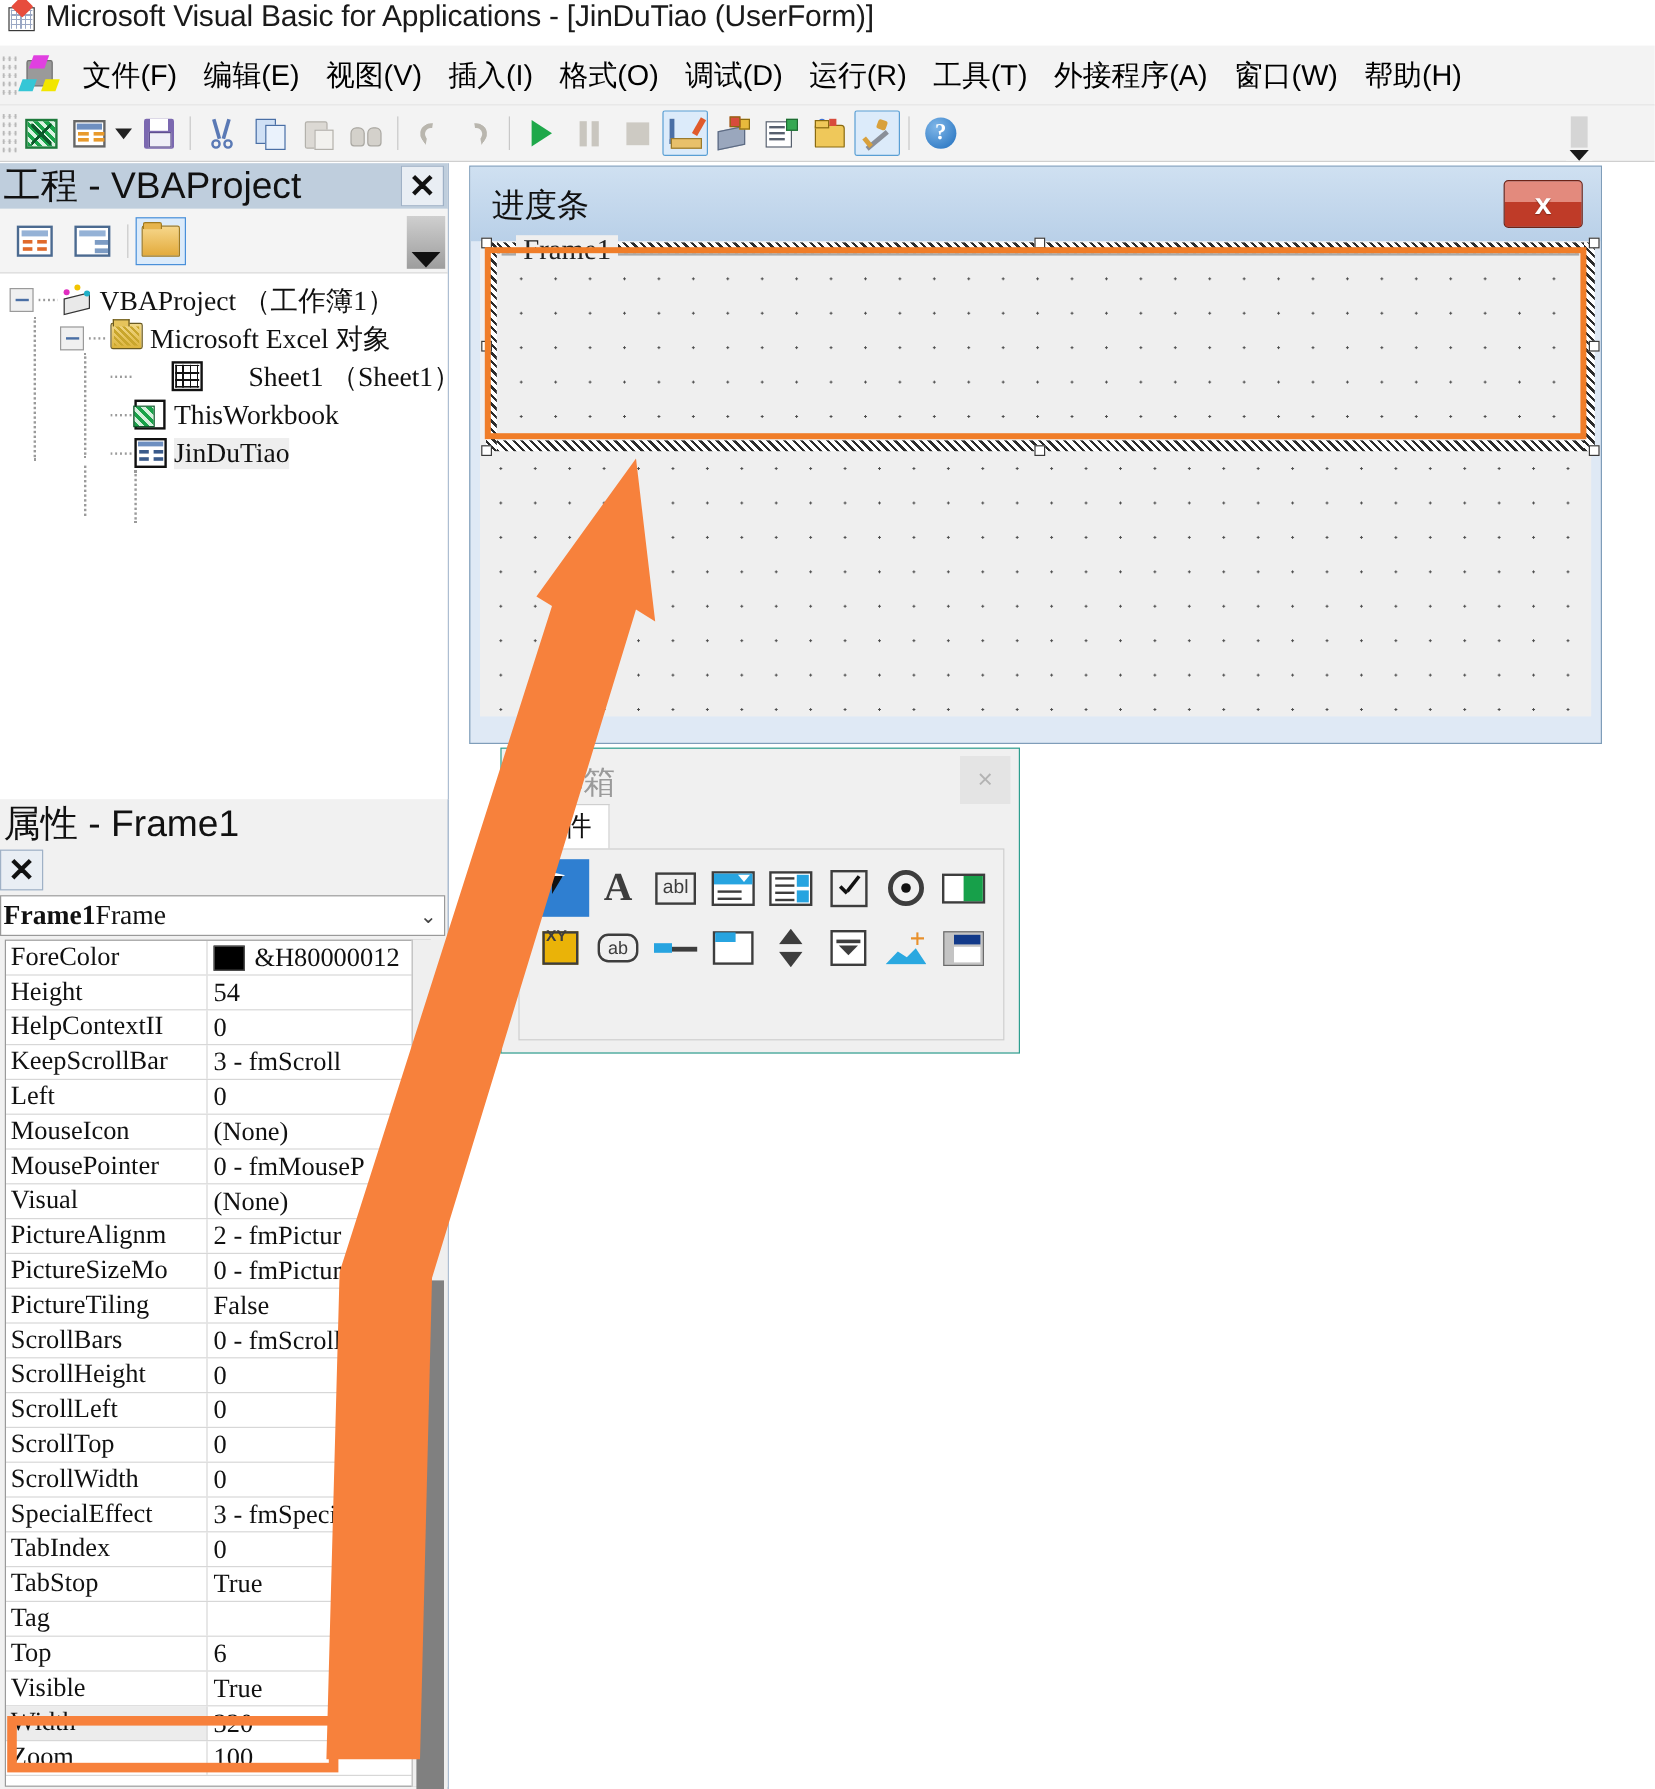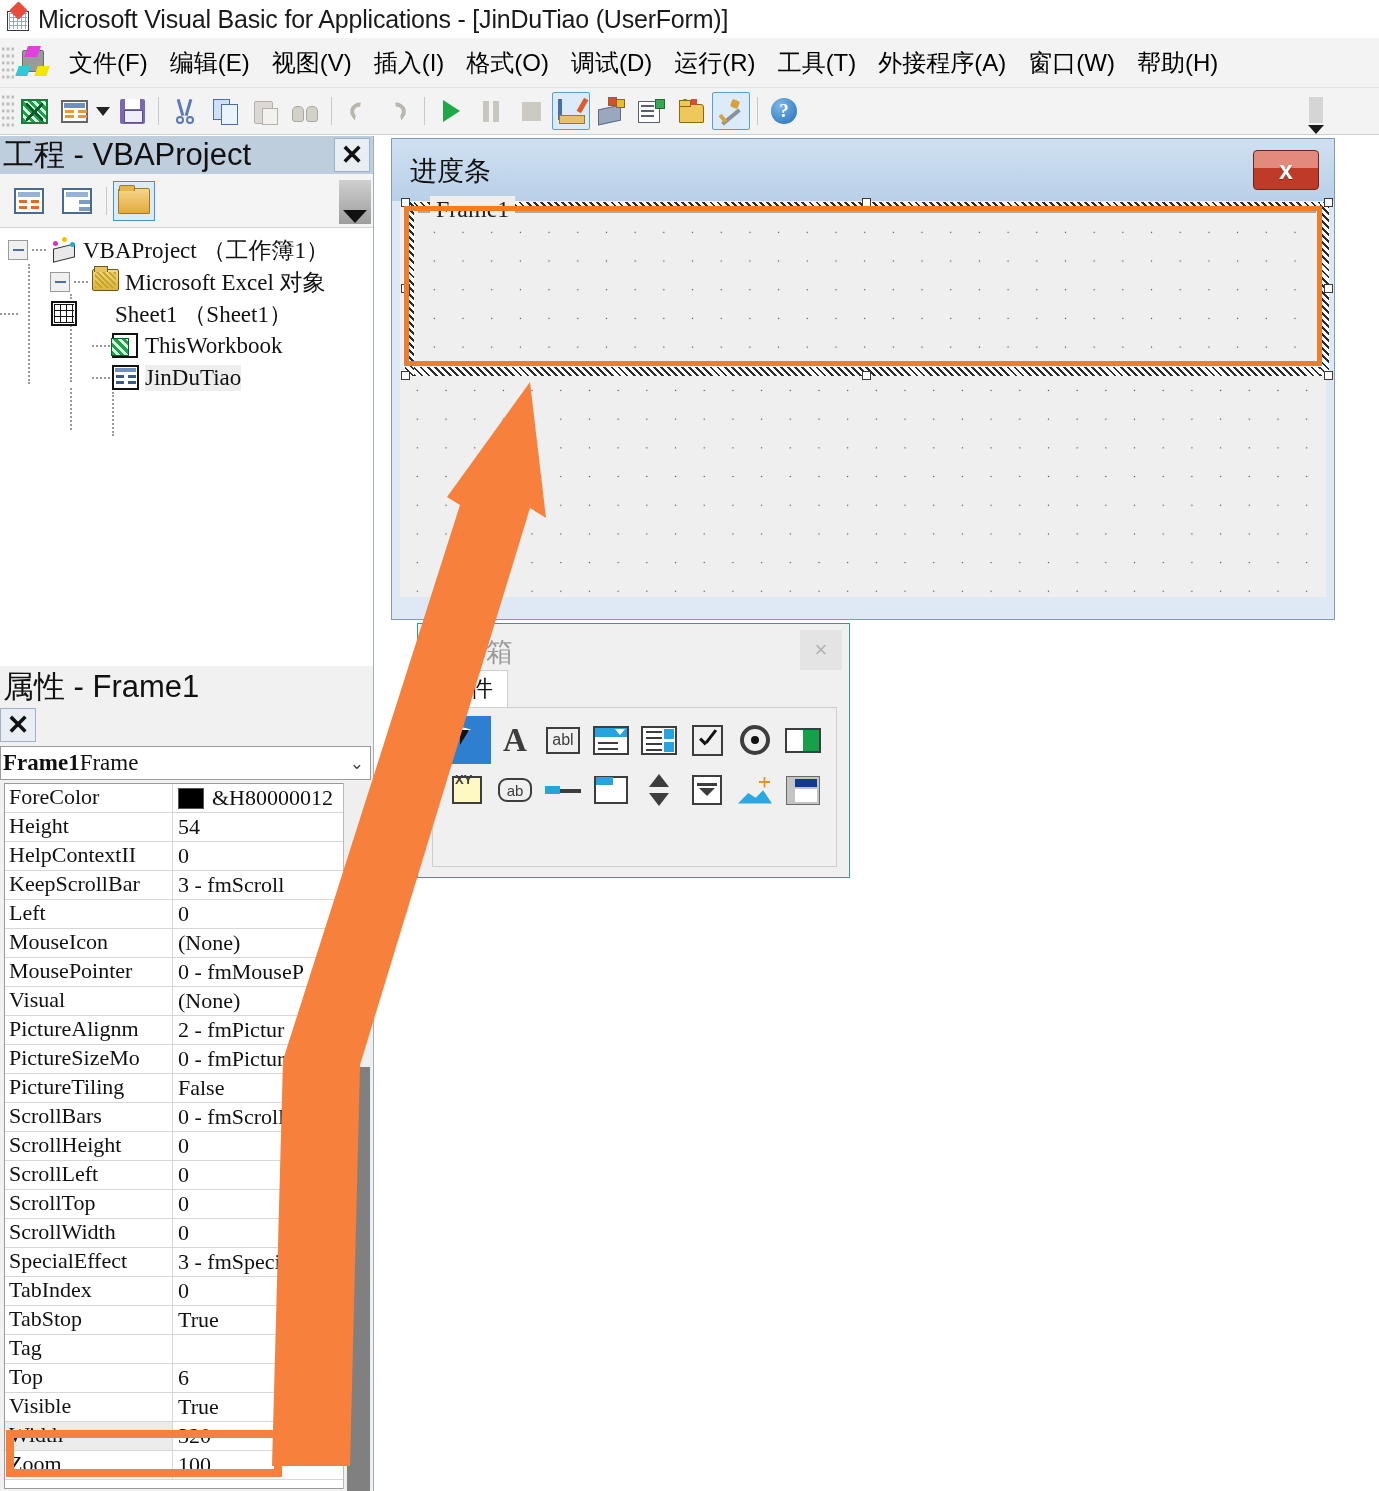--- a/index.html
+++ b/index.html
@@ -8,21 +8,21 @@
     width:1379px; height:1491px;
     font-family:"Liberation Sans", sans-serif;
     background:#ffffff;
     overflow:hidden;
     position:relative;
   }
 
   
   #titlebar{
     position:absolute; left:0; top:0; width:1379px; height:38px;
-    background:#ffffff; display:flex; align-items:center;
+    background:#ffffff; display:flex; align-items:flex-start;
   }
   #titlebar .appicon{
     width:28px;height:28px;margin-left:4px;margin-right:6px;position:relative;flex:none;
   }
   #titlebar .appicon .sheet{
     position:absolute;left:3px;top:6px;width:22px;height:20px;background:#ffffff;
     border:1.5px solid #3a3a3a;
   }
   #titlebar .appicon .sheet::before{
     content:"";position:absolute;left:1px;top:1px;right:1px;bottom:1px;
@@ -357,21 +357,21 @@
   .g-listbox::before{content:"";position:absolute;left:3px;top:3px;width:16px;height:2.6px;background:#3d3d3d;box-shadow:0 6px 0 #3d3d3d,0 12px 0 #3d3d3d,0 18px 0 #3d3d3d;}
   .g-listbox i{position:absolute;right:1px;top:1px;width:10px;height:10px;background:#27a4e0;}
   .g-listbox i+i{top:14px;}
   .g-check{width:31px;height:31px;border:2.4px solid #3d3d3d;position:relative;}
   .g-check::before{content:"";position:absolute;left:5px;top:13px;width:8px;height:3px;background:#111;transform:rotate(45deg);}
   .g-check::after{content:"";position:absolute;left:9px;top:8px;width:16px;height:3px;background:#111;transform:rotate(-52deg);}
   .g-radio{width:30px;height:30px;border:4px solid #3d3d3d;border-radius:50%;display:flex;align-items:center;justify-content:center;}
   .g-radio::after{content:"";width:8px;height:8px;background:#111;border-radius:50%;}
   .g-toggle{width:36px;height:25px;border:2.4px solid #3d3d3d;background:#fff;position:relative;}
   .g-toggle::after{content:"";position:absolute;right:0;top:0;bottom:0;width:16px;background:#17a04a;}
-  .g-frame{width:30px;height:28px;border:2.4px solid #3d3d3d;background:#fef9c3;position:relative;}
+  .g-frame{width:30px;height:28px;border:2.4px solid #3d3d3d;background:#eab308;position:relative;}
   .g-frame .xy{position:absolute;left:1px;top:-6px;font-size:13px;font-weight:bold;color:#3d3d3d;font-family:"Liberation Sans",sans-serif;}
   .g-cmdbtn{width:34px;height:24px;border:2.4px solid #3d3d3d;border-radius:9px;display:flex;align-items:center;justify-content:center;
      font-size:15px;color:#3d3d3d;font-family:"Liberation Sans", sans-serif;}
   .g-scrollbar{width:36px;height:14px;position:relative;}
   .g-scrollbar::before{content:"";position:absolute;left:0;top:3px;width:15px;height:8px;background:#27a4e0;}
   .g-scrollbar::after{content:"";position:absolute;left:15px;top:6px;right:0;height:4px;background:#3d3d3d;}
   .g-tabstrip{width:34px;height:28px;border:2.4px solid #3d3d3d;background:#fff;position:relative;}
   .g-tabstrip::before{content:"";position:absolute;left:0;top:-1px;width:17px;height:8px;background:#27a4e0;}
   .g-spin{width:20px;height:32px;position:relative;}
   .g-spin::before,.g-spin::after{content:"";position:absolute;left:0;width:20px;height:13px;background:#3d3d3d;}
@@ -552,21 +552,21 @@
 
     <div class="tnode" style="padding-left:50px;">
       <div class="expander"></div>
       <div class="dots"></div>
       <div class="ticon">
           <div class="ic-tfolder"></div>
         </div>
       <span class="tlabel">Microsoft Excel 对象</span>
     </div>
 
-    <div class="tnode" style="gap:31px;">
+    <div class="tnode" style="padding-left:92px;gap:31px;">
       <div class="dots" style="width:18px;"></div>
       <div class="ticon">
           <div class="ic-sheet"></div>
         </div>
       <span class="tlabel">Sheet1 （Sheet1）</span>
     </div>
 
     <div class="tnode" style="padding-left:92px;">
       <div class="dots" style="width:18px;"></div>
       <div class="ticon">

